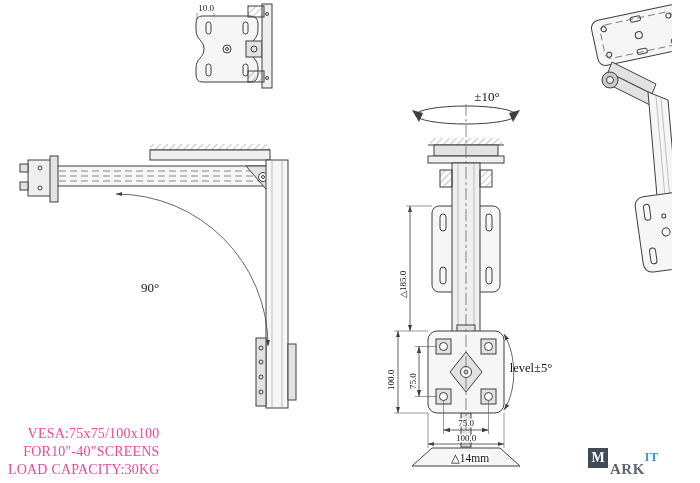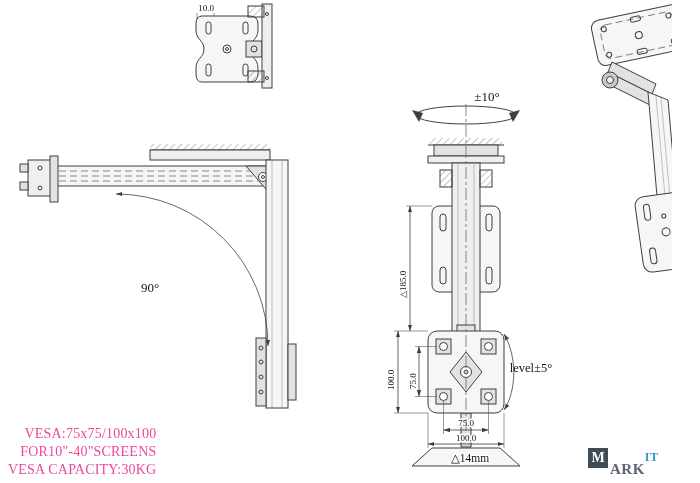--- a/index.html
+++ b/index.html
@@ -194,21 +194,21 @@
       <rect class="ln" x="40" y="52" width="6" height="16" rx="3"></rect>
       <circle class="ln" cx="27" cy="38" r="4"></circle>
       <circle class="ln" cx="27" cy="22" r="2"></circle>
     </g>
   </g>
 </svg>
 
 <div class="specs">
   <div>VESA:75x75/100x100</div>
   <div>FOR10"-40"SCREENS</div>
-  <div>VESA CAPACITY:30KG</div>
+  <div>LOAD CAPACITY:30KG</div>
 </div>
 
 <div class="logo">
   <div class="logo-box">M</div>
   <span class="logo-ark">ARK</span>
   <span class="logo-it">IT</span>
 </div>
 </div>
 
 </body></html>

